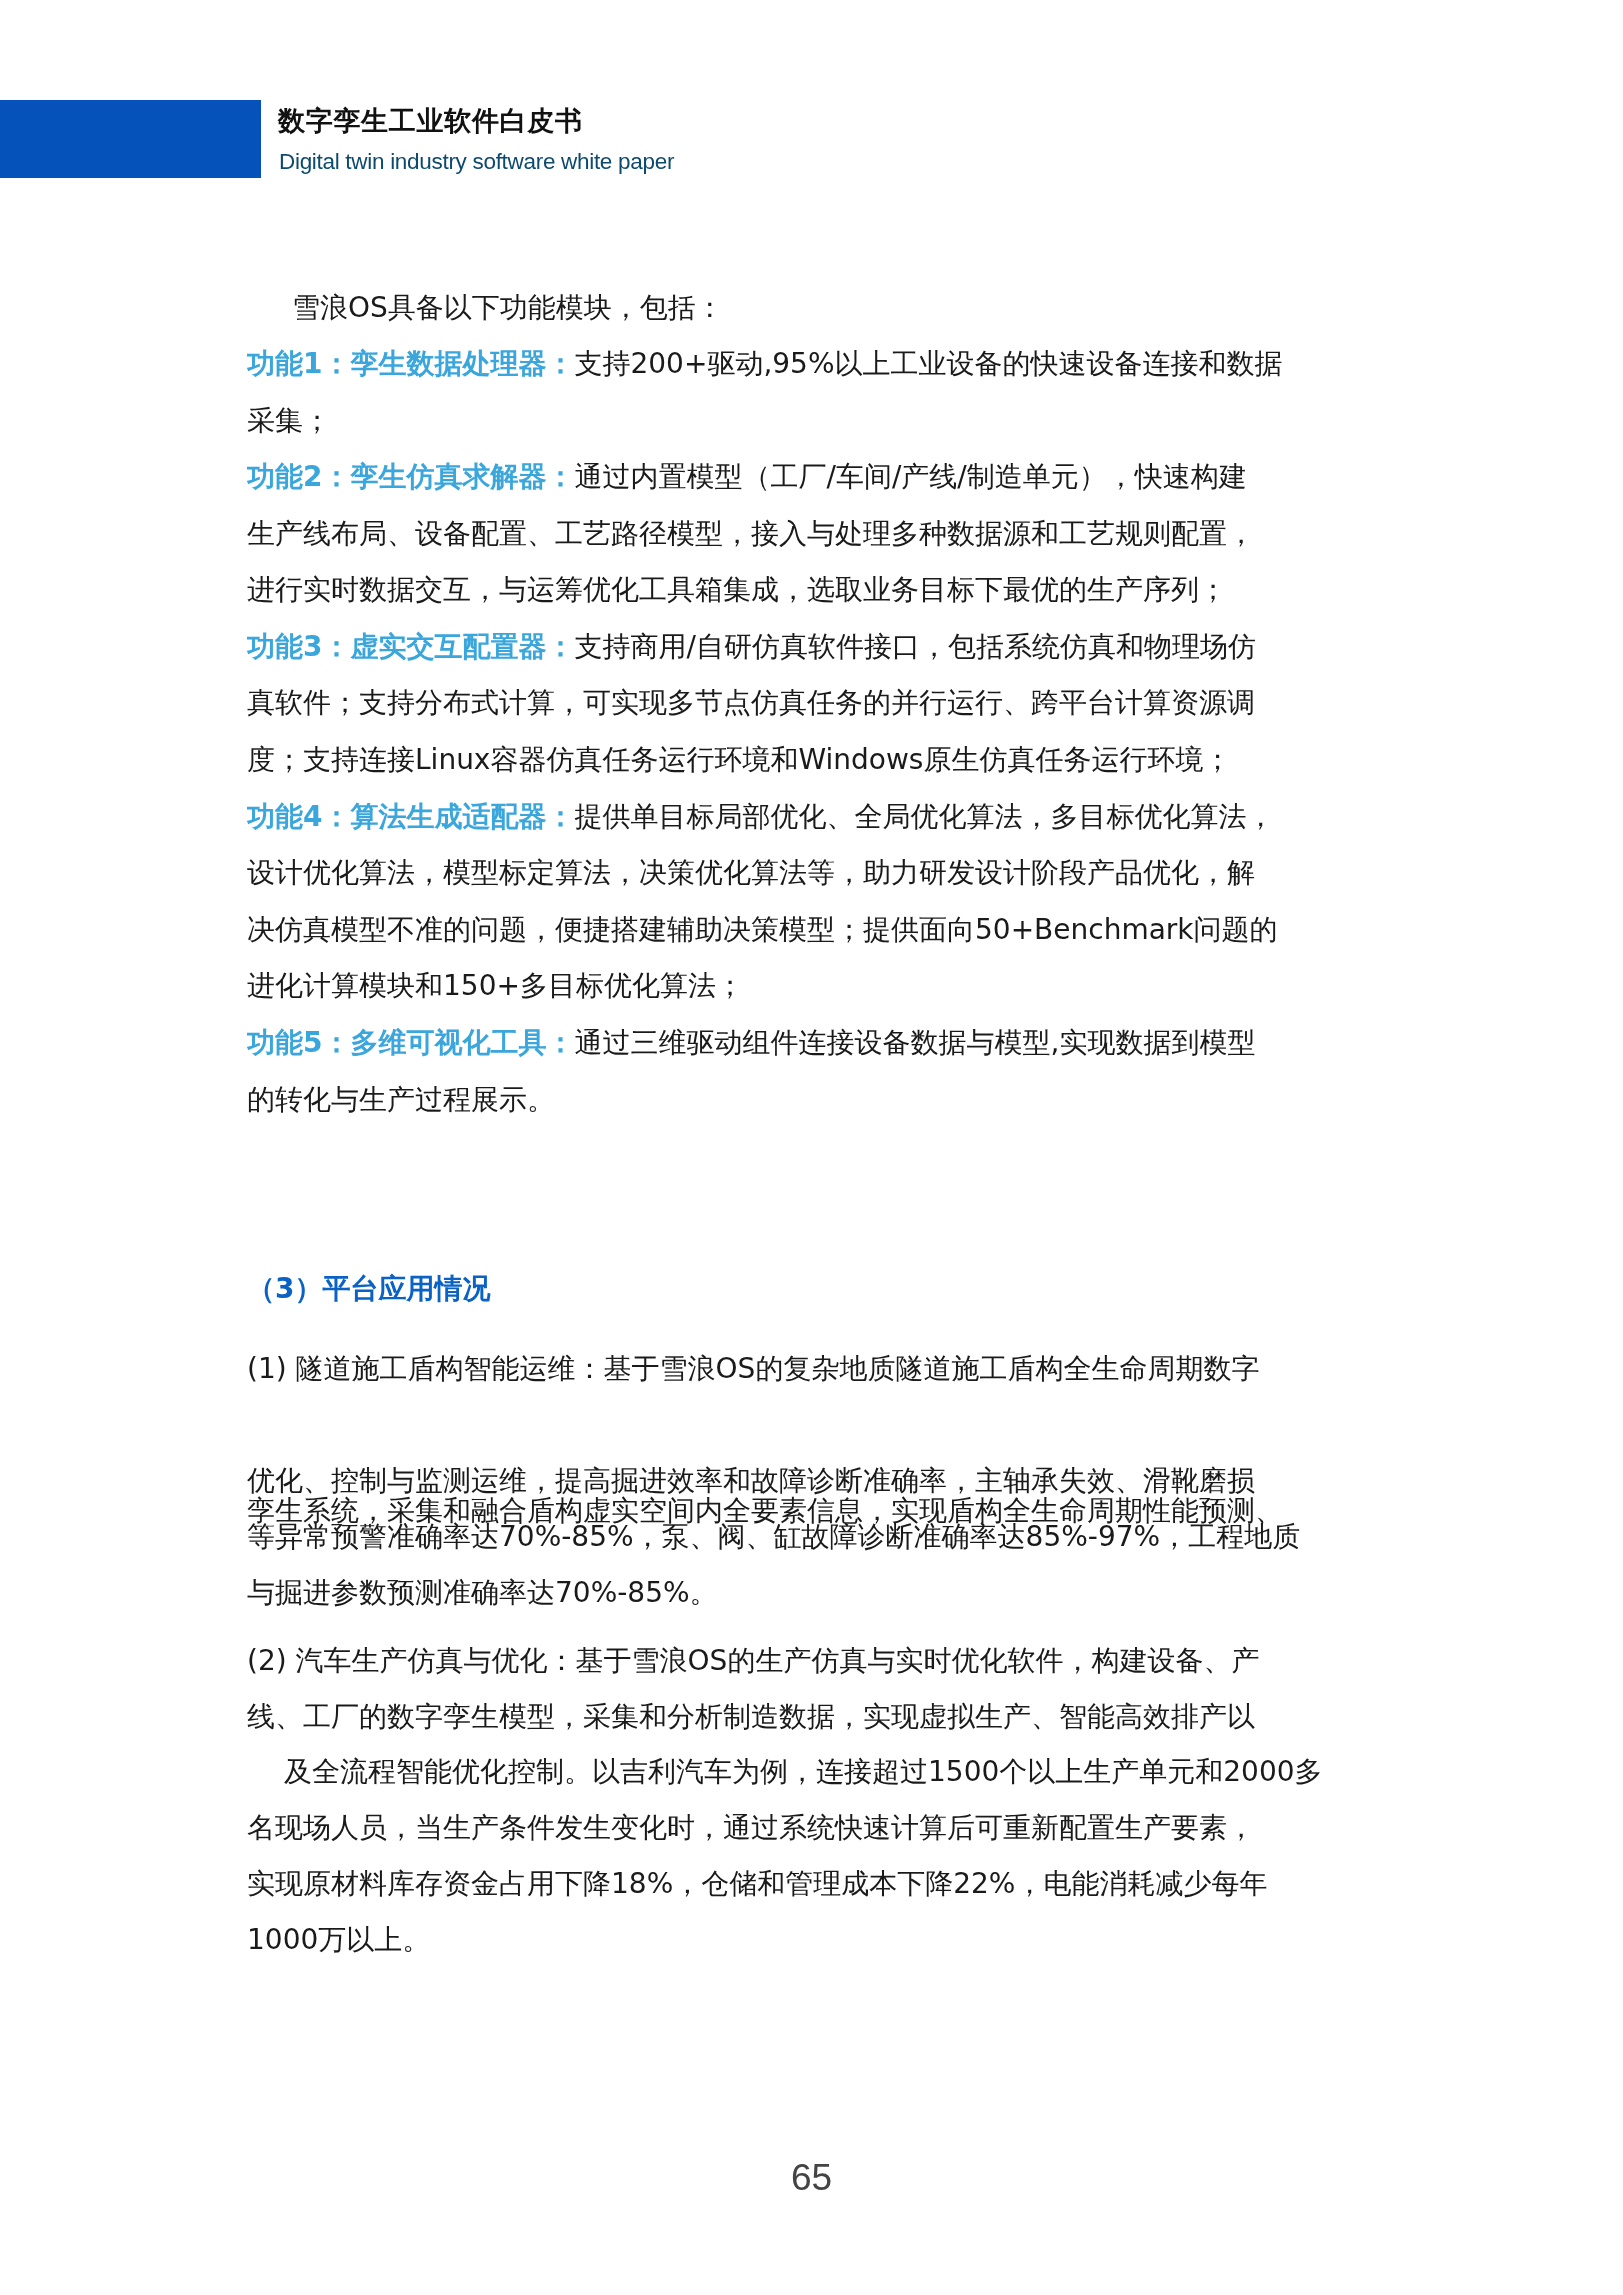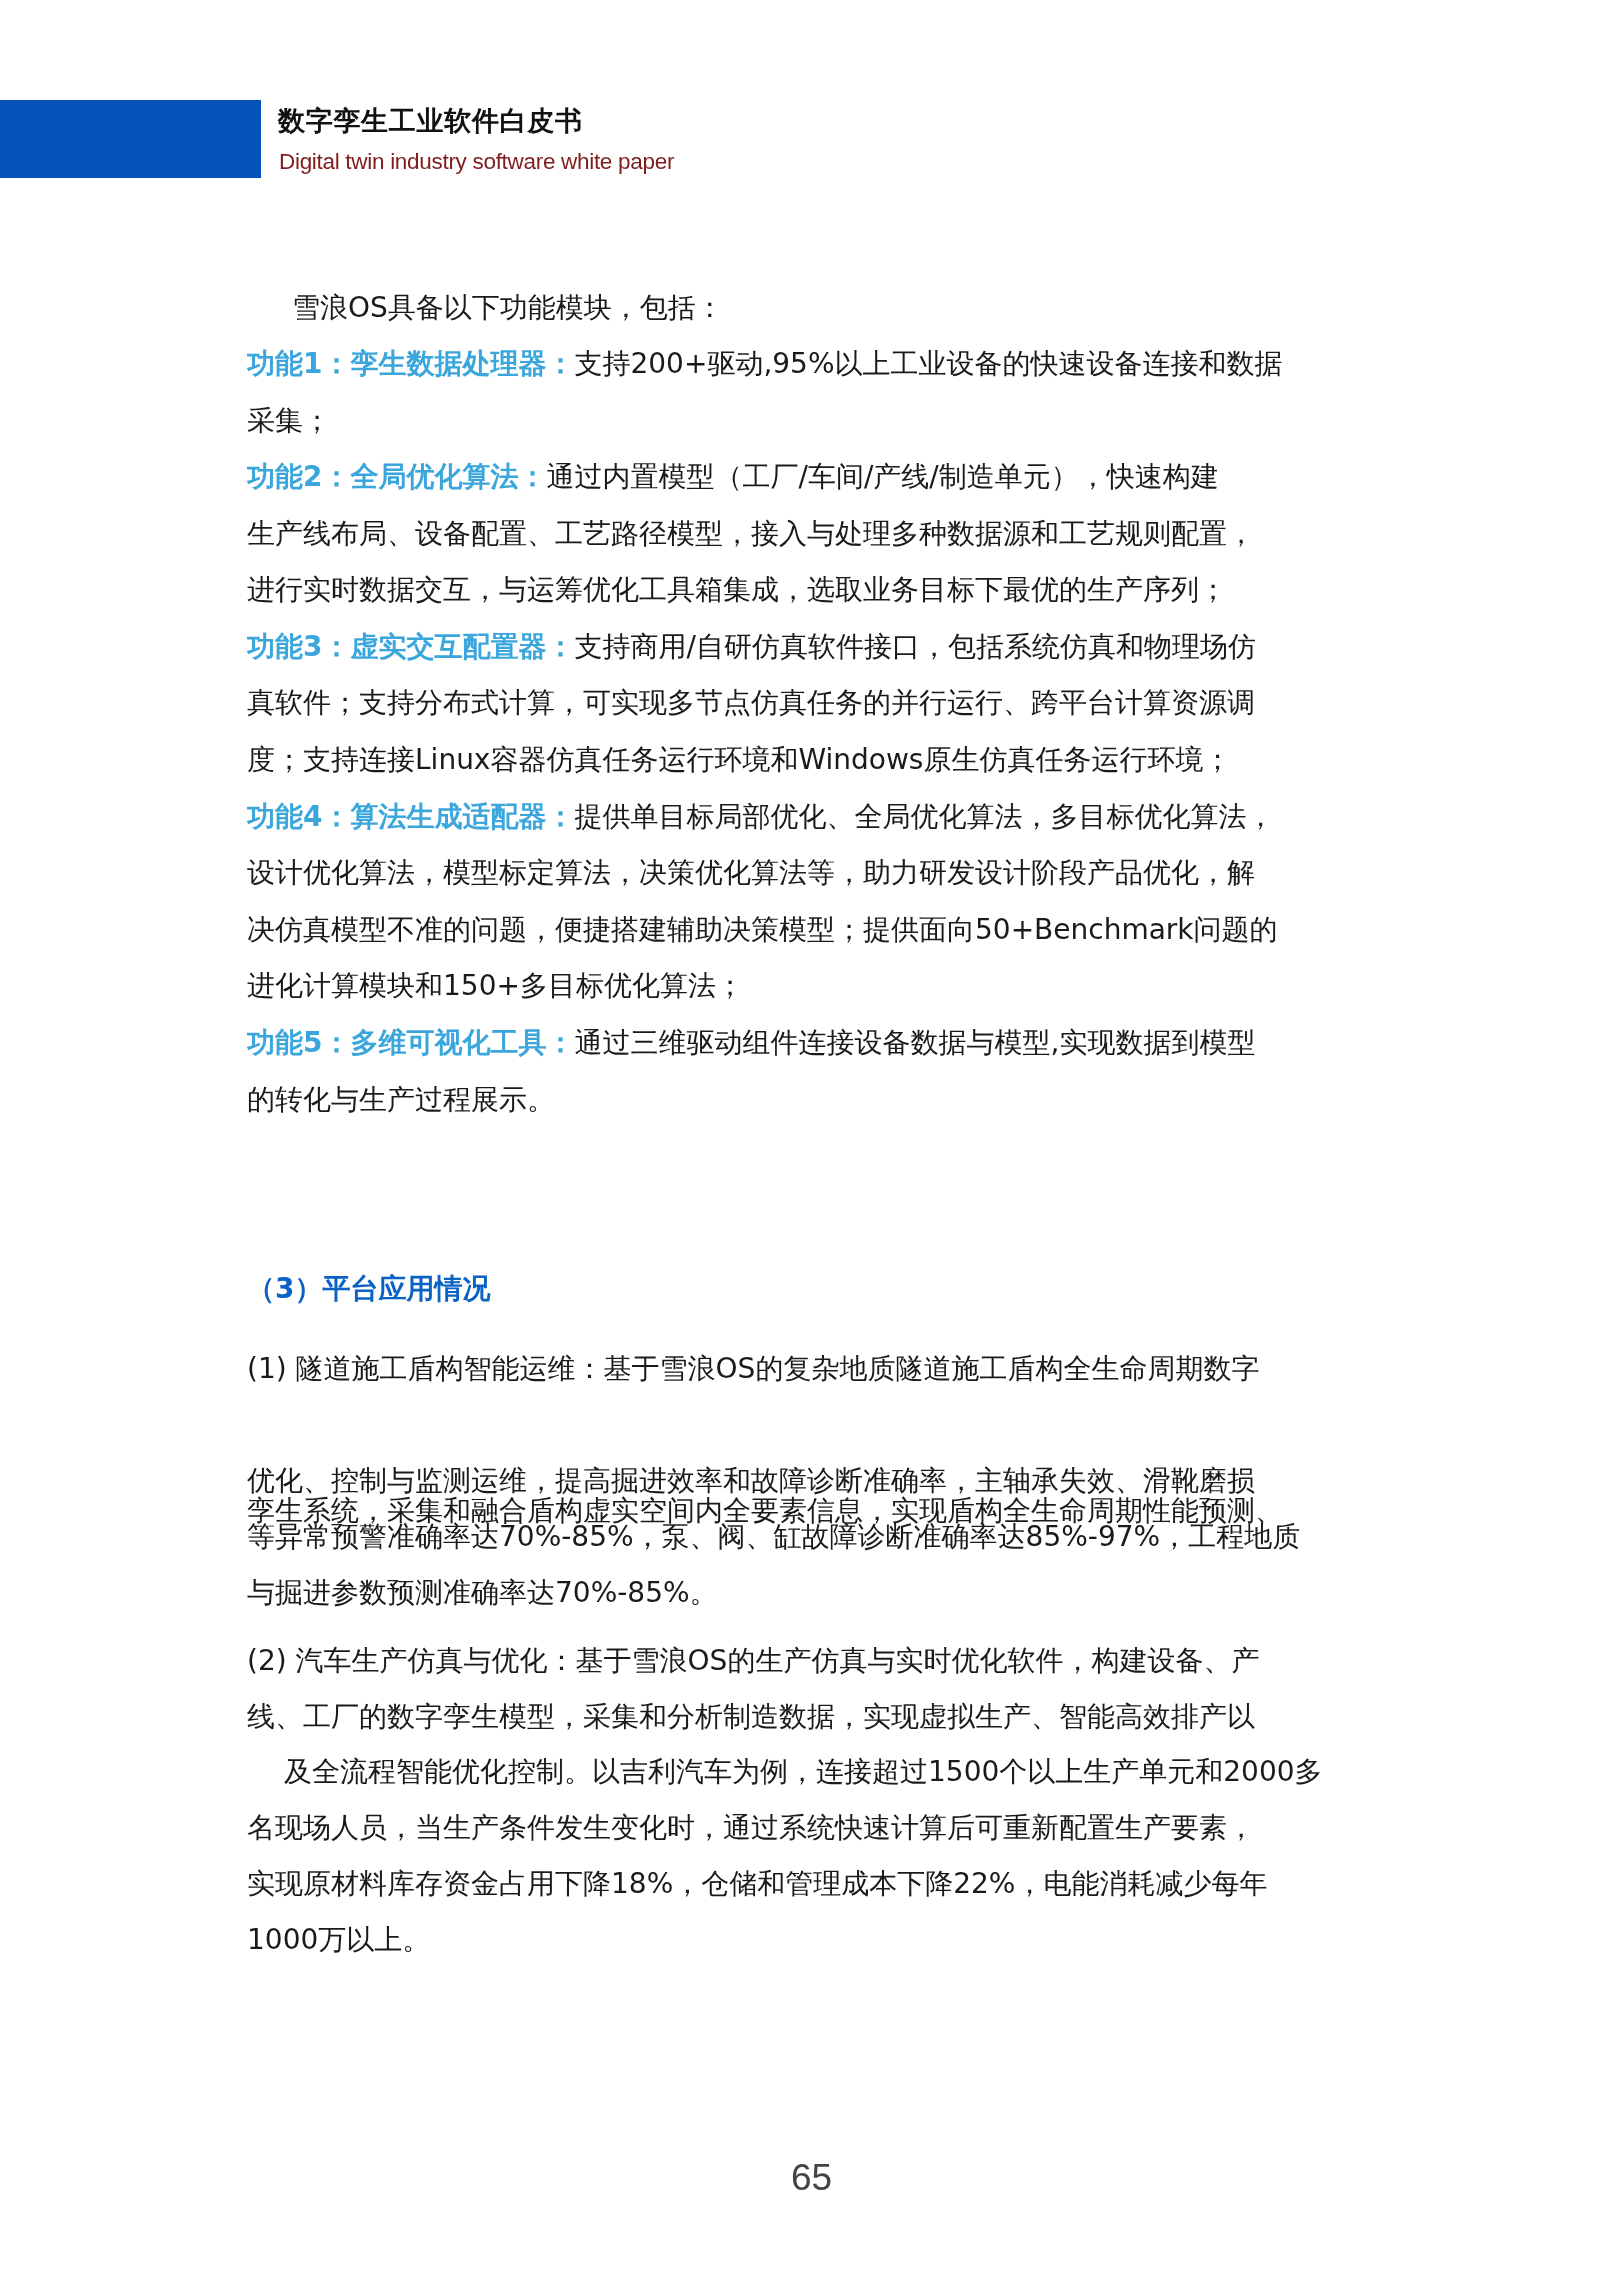--- a/index.html
+++ b/index.html
@@ -1,21 +1,21 @@
 <!DOCTYPE html>
 <html style="font-size:11px"><head>
 <meta charset="utf-8">
 <style>
   html, body { margin: 0; padding: 0; background: #ffffff; }
   body { width: 1623px; height: 2295px; position: relative; overflow: hidden;
          font-family: "DejaVu Sans", "Liberation Sans", sans-serif; color: #1a1a1a; }
   .header-bar { position: absolute; left: 0; top: 100px; width: 261px; height: 78px; background: #0652BB; }
   .header-title { position: absolute; left: 278px; top: 102px; font-size: 27px; font-weight: bold; color: #111111;
                   line-height: 38px; white-space: nowrap; letter-spacing: 0.7px; }
-  .header-subtitle { position: absolute; left: 279px; top: 145px; font-size: 22.5px; color: #7f1d1d;
+  .header-subtitle { position: absolute; left: 279px; top: 145px; font-size: 22.5px; color: #0c4a6e;
                      line-height: 33px; white-space: nowrap; font-family: "Liberation Sans", sans-serif; letter-spacing: -0.3px; }
   .line { position: absolute; left: 247px; white-space: nowrap; font-size: 28px; line-height: 38px; color: #1a1a1a; }
   .line.indent { left: 292px; }
   .hl { color: #3AA6DC; font-weight: bold; }
   .section-heading { position: absolute; left: 247px; top: 1263px; font-size: 28px; font-weight: bold; color: #0A62C4;
                      line-height: 52px; white-space: nowrap; }
   .page-number { position: absolute; left: 0; width: 1623px; top: 2156px; text-align: center; font-size: 37px;
                  color: #444444; font-family: "Liberation Sans", sans-serif; line-height: 44px; }
 </style>
 </head>
@@ -24,21 +24,21 @@
 <div class="header-bar"></div>
 <div class="header-title">数字孪生工业软件白皮书</div>
 <div class="header-subtitle">Digital twin industry software white paper</div>
 
 <div class="line indent" style="top:289px;">雪浪OS具备以下功能模块，包括：</div>
 
 <div>
   <div class="line" style="top:345px;"><span class="hl">功能1：孪生数据处理器：</span><span>支持200+驱动,95%以上工业设备的快速设备连接和数据</span></div>
   <div class="line" style="top:402px;">采集；</div>
 
-  <div class="line" style="top:458px;"><span class="hl">功能2：全局优化算法：</span><span>通过内置模型（工厂/车间/产线/制造单元），快速构建</span></div>
+  <div class="line" style="top:458px;"><span class="hl">功能2：孪生仿真求解器：</span><span>通过内置模型（工厂/车间/产线/制造单元），快速构建</span></div>
   <div class="line" style="top:515px;">生产线布局、设备配置、工艺路径模型，接入与处理多种数据源和工艺规则配置，</div>
   <div class="line" style="top:571px;">进行实时数据交互，与运筹优化工具箱集成，选取业务目标下最优的生产序列；</div>
 
   <div class="line" style="top:628px;"><span class="hl">功能3：虚实交互配置器：</span><span>支持商用/自研仿真软件接口，包括系统仿真和物理场仿</span></div>
   <div class="line" style="top:684px;">真软件；支持分布式计算，可实现多节点仿真任务的并行运行、跨平台计算资源调</div>
   <div class="line" style="top:741px;">度；支持连接Linux容器仿真任务运行环境和Windows原生仿真任务运行环境；</div>
 
   <div class="line" style="top:798px;"><span class="hl">功能4：算法生成适配器：</span><span>提供单目标局部优化、全局优化算法，多目标优化算法，</span></div>
   <div class="line" style="top:854px;">设计优化算法，模型标定算法，决策优化算法等，助力研发设计阶段产品优化，解</div>
   <div class="line" style="top:911px;">决仿真模型不准的问题，便捷搭建辅助决策模型；提供面向50+Benchmark问题的</div>

